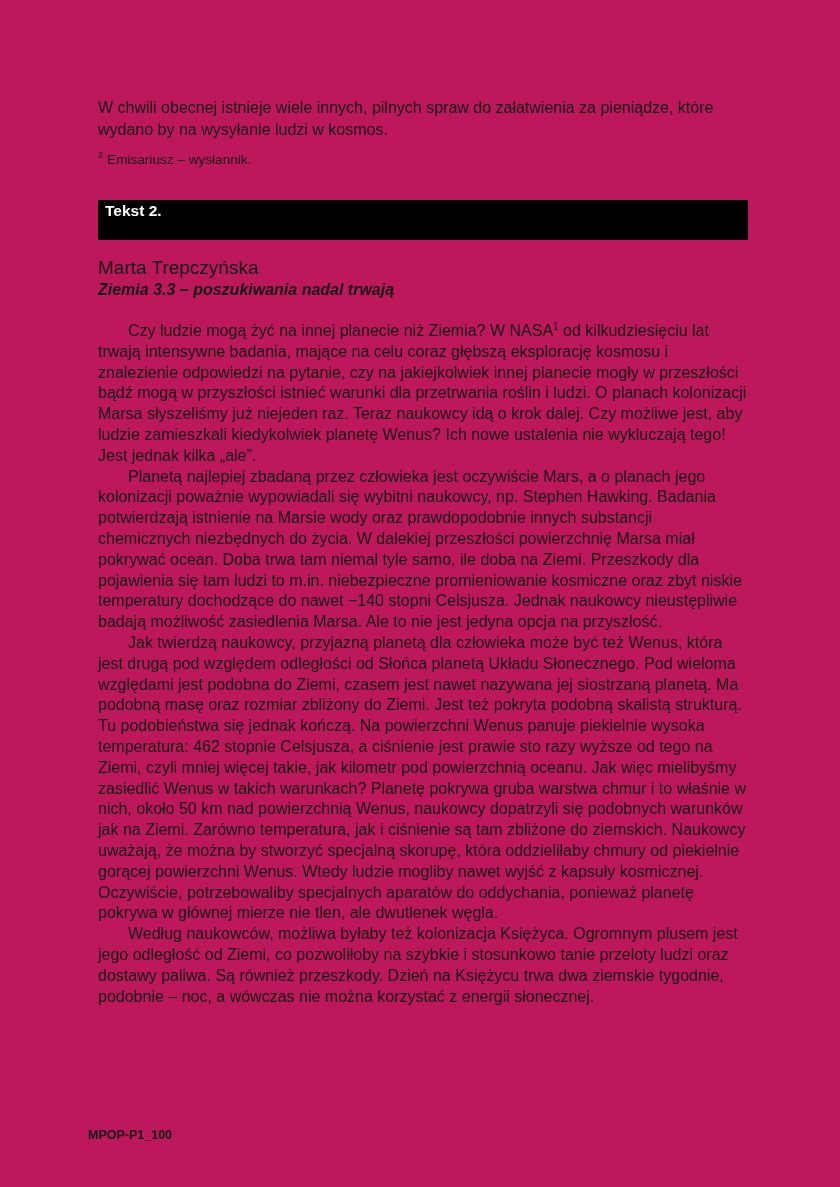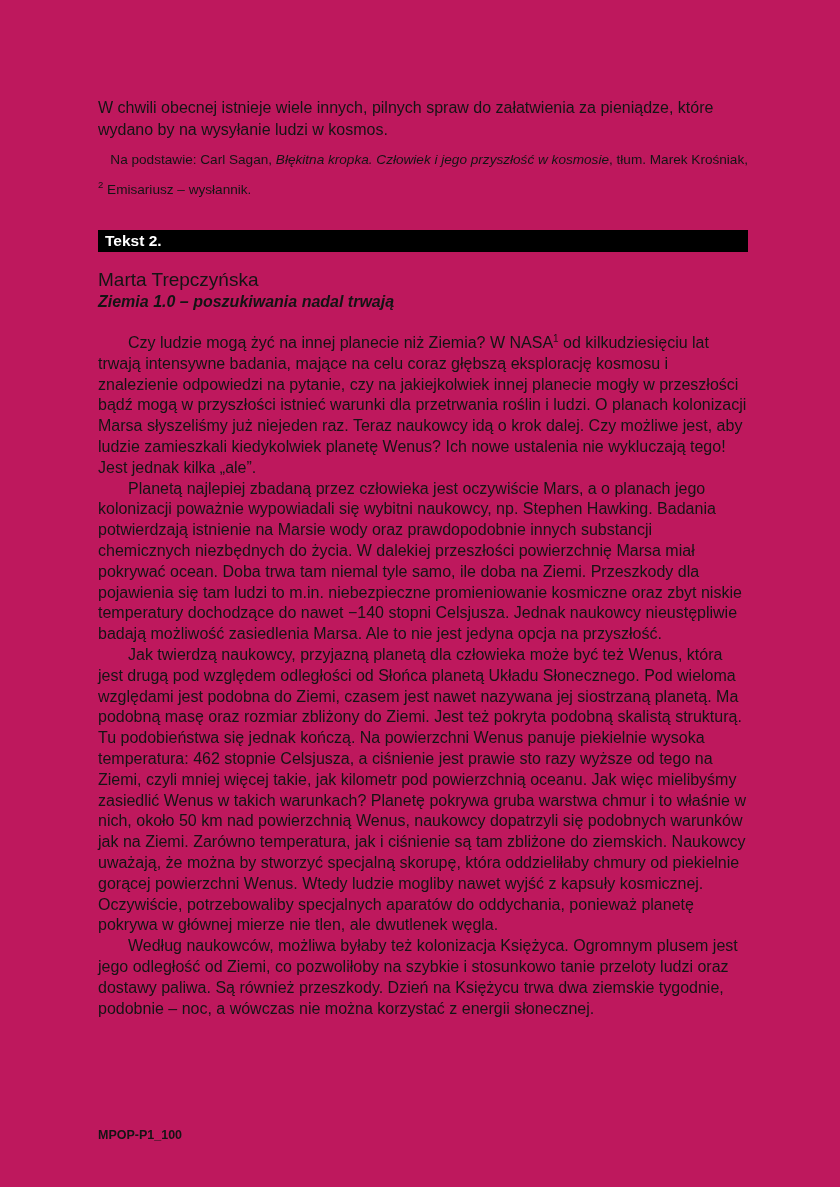--- a/index.html
+++ b/index.html
@@ -53,21 +53,21 @@
   }
 
   
   .banner {
     margin-top: 30px;
     background: #000000;
     color: #ffffff;
     font-weight: bold;
     font-size: 15.5px;
     line-height: 22px;
-    height: 22px;
+    height: 40px;
     padding: 0 0 0 7px;
   }
 
   
   .author {
     margin-top: 17px;
     font-size: 19px;
     line-height: 22px;
   }
   .article-title {
@@ -98,46 +98,45 @@
     top: 1108px;
     left: 0;
     width: 100%;
     text-align: center;
     font-size: 15.5px;
     line-height: 18px;
   }
   .form-code {
     position: absolute;
     top: 1128px;
-    left: 98px;
+    left: 88px;
     font-size: 12.5px;
     font-weight: bold;
     line-height: 15px;
   }
 </style>
 </head>
 <body>
 
 <div class="page">
   <div class="content">
 
     <div class="intro">W chwili obecnej istnieje wiele innych, pilnych spraw do załatwienia za pieniądze, które wydano by na wysyłanie ludzi w kosmos.</div>
 
     <div class="attribution">
-      <div><span>Na podstawie: Carl Sagan, </span><span class="italic">Błękitna kropka. Człowiek i jego przyszłość w kosmosie</span><span>, tłum. Marek Krośniak,</span></div>
     </div>
 
     <div class="footnotes">
       <div class="footnote"><sup>2</sup> <span>Emisariusz – wysłannik.</span></div>
     </div>
 
     <div class="banner">Tekst 2.</div>
 
     <div class="author">Marta Trepczyńska</div>
-    <div class="article-title">Ziemia 1.0 – poszukiwania nadal trwają</div>
+    <div class="article-title">Ziemia 3.3 – poszukiwania nadal trwają</div>
 
     <div class="article-body">
       <p><span>Czy ludzie mogą żyć na innej planecie niż Ziemia? W NASA</span><sup>1</sup><span> od kilkudziesięciu lat trwają intensywne badania, mające na celu coraz głębszą eksplorację kosmosu i znalezienie odpowiedzi na pytanie, czy na jakiejkolwiek innej planecie mogły w przeszłości bądź mogą w przyszłości istnieć warunki dla przetrwania roślin i ludzi. O planach kolonizacji Marsa słyszeliśmy już niejeden raz. Teraz naukowcy idą o krok dalej. Czy możliwe jest, aby ludzie zamieszkali kiedykolwiek planetę Wenus? Ich nowe ustalenia nie wykluczają tego! Jest jednak kilka „ale”.</span></p>
       <p>Planetą najlepiej zbadaną przez człowieka jest oczywiście Mars, a o planach jego kolonizacji poważnie wypowiadali się wybitni naukowcy, np. Stephen Hawking. Badania potwierdzają istnienie na Marsie wody oraz prawdopodobnie innych substancji chemicznych niezbędnych do życia. W dalekiej przeszłości powierzchnię Marsa miał pokrywać ocean. Doba trwa tam niemal tyle samo, ile doba na Ziemi. Przeszkody dla pojawienia się tam ludzi to m.in. niebezpieczne promieniowanie kosmiczne oraz zbyt niskie temperatury dochodzące do nawet −140 stopni Celsjusza. Jednak naukowcy nieustępliwie badają możliwość zasiedlenia Marsa. Ale to nie jest jedyna opcja na przyszłość.</p>
       <p>Jak twierdzą naukowcy, przyjazną planetą dla człowieka może być też Wenus, która jest drugą pod względem odległości od Słońca planetą Układu Słonecznego. Pod wieloma względami jest podobna do Ziemi, czasem jest nawet nazywana jej siostrzaną planetą. Ma podobną masę oraz rozmiar zbliżony do Ziemi. Jest też pokryta podobną skalistą strukturą. Tu podobieństwa się jednak kończą. Na powierzchni Wenus panuje piekielnie wysoka temperatura: 462 stopnie Celsjusza, a ciśnienie jest prawie sto razy wyższe od tego na Ziemi, czyli mniej więcej takie, jak kilometr pod powierzchnią oceanu. Jak więc mielibyśmy zasiedlić Wenus w takich warunkach? Planetę pokrywa gruba warstwa chmur i to właśnie w nich, około 50 km nad powierzchnią Wenus, naukowcy dopatrzyli się podobnych warunków jak na Ziemi. Zarówno temperatura, jak i ciśnienie są tam zbliżone do ziemskich. Naukowcy uważają, że można by stworzyć specjalną skorupę, która oddzieliłaby chmury od piekielnie gorącej powierzchni Wenus. Wtedy ludzie mogliby nawet wyjść z kapsuły kosmicznej. Oczywiście, potrzebowaliby specjalnych aparatów do oddychania, ponieważ planetę pokrywa w głównej mierze nie tlen, ale dwutlenek węgla.</p>
       <p>Według naukowców, możliwa byłaby też kolonizacja Księżyca. Ogromnym plusem jest jego odległość od Ziemi, co pozwoliłoby na szybkie i stosunkowo tanie przeloty ludzi oraz dostawy paliwa. Są również przeszkody. Dzień na Księżycu trwa dwa ziemskie tygodnie, podobnie – noc, a wówczas nie można korzystać z energii słonecznej.</p>
     </div>
 
   </div>
 

